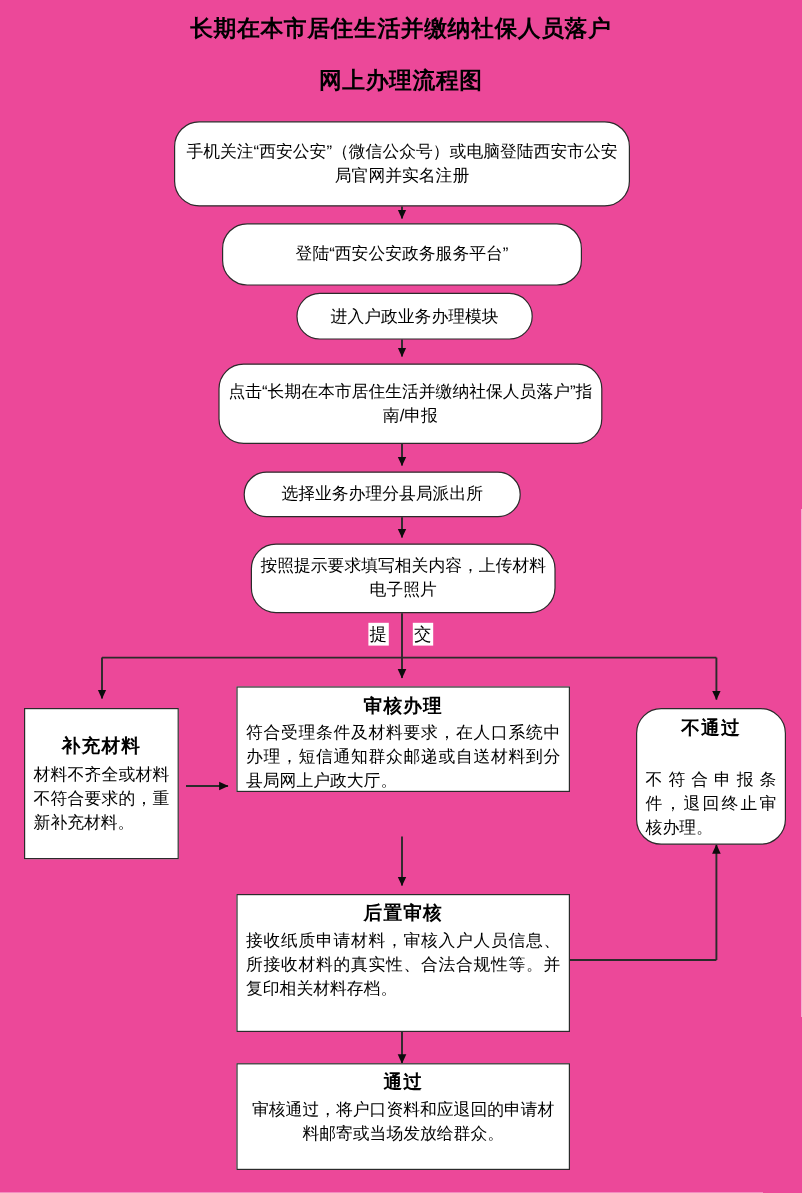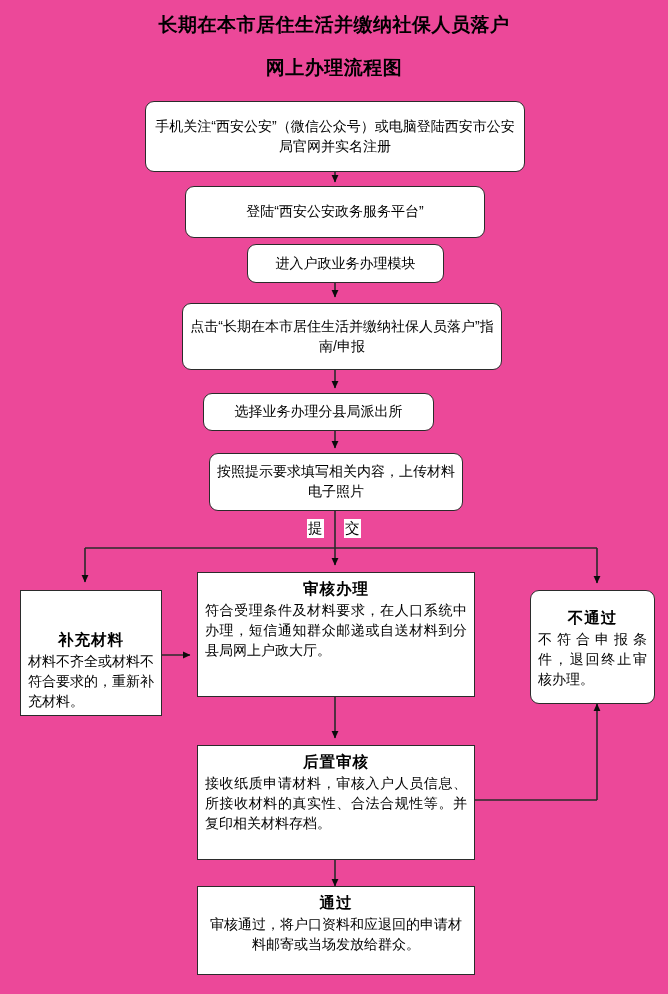--- a/index.html
+++ b/index.html
@@ -48,21 +48,21 @@
     display: flex;
     flex-direction: column;
     justify-content: center;
     align-items: center;
     text-align: center;
     font-size: 14.5px;
     line-height: 1.45;
     padding: 3px 7px;
     z-index: 2;
   }
-  .node.round { border-radius: 9px; }
+  .node.round { border-radius: 21px; }
   .node .hd {
     font-weight: bold;
     font-size: 15.5px;
     letter-spacing: 1px;
     margin-bottom: 1px;
   }
   .node .bd {
     font-size: 14px;
     line-height: 1.42;
   }
@@ -139,31 +139,31 @@
     <div class="bd">选择业务办理分县局派出所</div>
   </div>
 
   <div class="node round" style="left:209px; top:453px; width:254px; height:58px;">
     <div class="bd">按照提示要求填写相关内容，上传材料电子照片</div>
   </div>
 
   <div class="edge-label" style="left:307px; top:519px;">提</div>
   <div class="edge-label" style="left:344px; top:519px;">交</div>
 
-  <div class="node" style="left:20px; top:590px; width:142px; height:126px; justify-content:flex-end; padding-top:5px;">
+  <div class="node" style="left:20px; top:590px; width:129px; height:126px; justify-content:center; padding-top:5px;">
     <div class="hd">补充材料</div>
     <div class="bd justify">材料不齐全或材料不符合要求的，重新补充材料。</div>
   </div>
 
-  <div class="node" style="left:197px; top:572px; width:278px; height:125px; justify-content:flex-start; padding-top:5px;">
+  <div class="node" style="left:197px; top:572px; width:278px; height:88px; justify-content:flex-start; padding-top:5px;">
     <div class="hd">审核办理</div>
     <div class="bd justify">符合受理条件及材料要求，在人口系统中办理，短信通知群众邮递或自送材料到分县局网上户政大厅。</div>
   </div>
 
-  <div class="node round" style="left:530px; top:590px; width:125px; height:114px; justify-content:center; padding-top:6px;">
+  <div class="node round" style="left:530px; top:590px; width:125px; height:114px; justify-content:space-between; padding-top:6px;">
     <div class="hd">不通过</div>
     <div class="bd justify">不符合申报条件，退回终止审核办理。</div>
   </div>
 
   <div class="node" style="left:197px; top:745px; width:278px; height:115px; justify-content:flex-start; padding-top:5px;align-items:center;">
     <div class="hd">后置审核</div>
     <div class="bd justify">接收纸质申请材料，审核入户人员信息、所接收材料的真实性、合法合规性等。并复印相关材料存档。</div>
   </div>
 
   <div class="node" style="left:197px; top:886px; width:278px; height:89px; justify-content:flex-start; padding-top:5px;">

